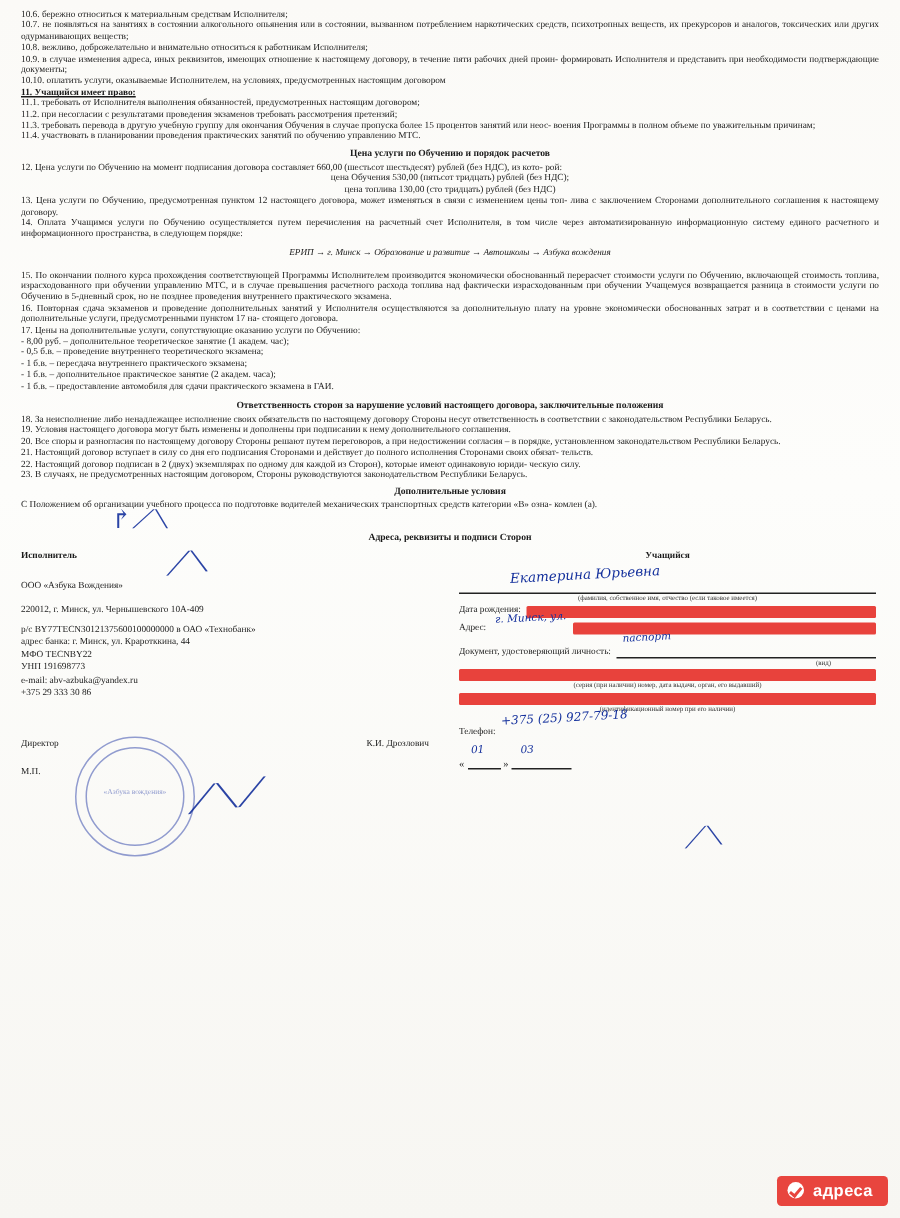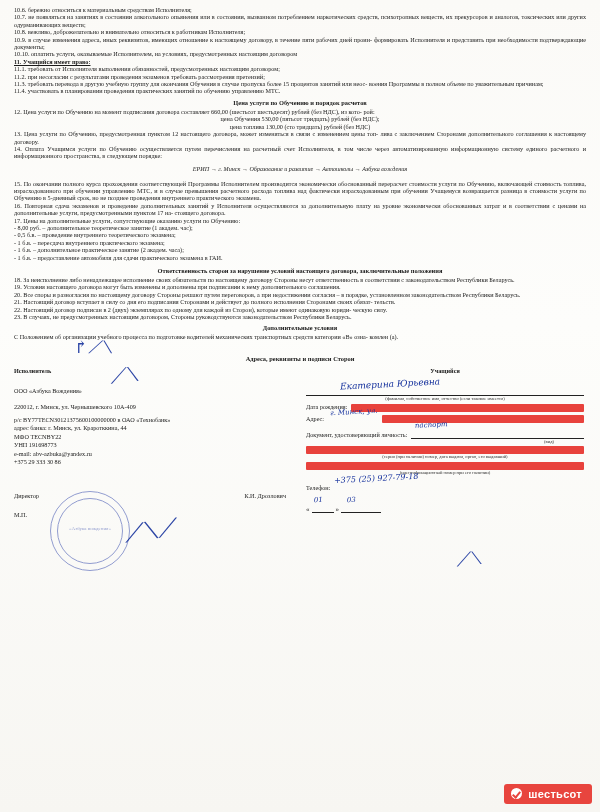--- a/index.html
+++ b/index.html
@@ -297,16 +297,16 @@
         </span>
         <span class="grow"></span>
       </div>
 
       <div class="scribble" style="left:150px;top:188px;font-size:18px;transform:rotate(-6deg);">⟋⟍</div>
     </div>
   </div>
 
   <div class="otzovik">
     <span class="tick"></span>
-    <span>шестьсот</span>
+    <span>адреса</span>
   </div>
 
 </div>
 
 </body></html>

